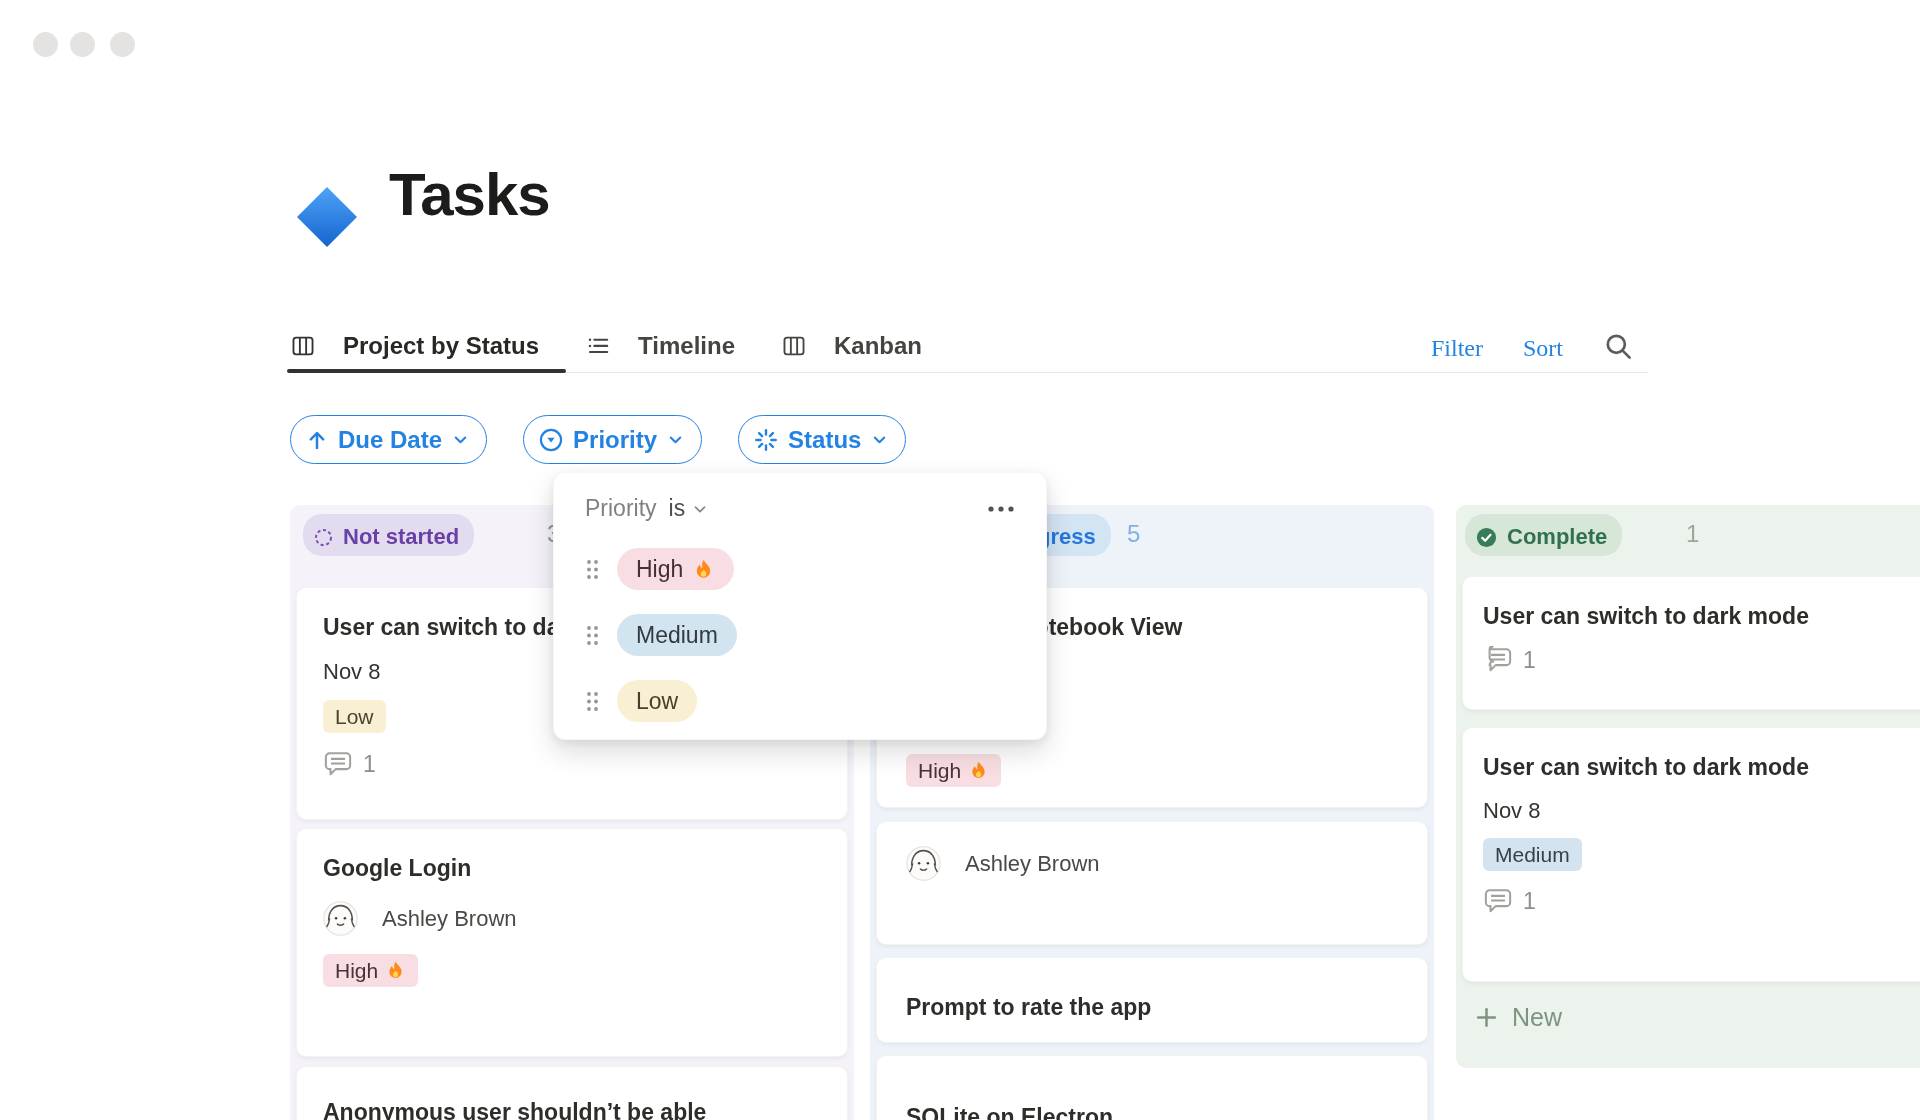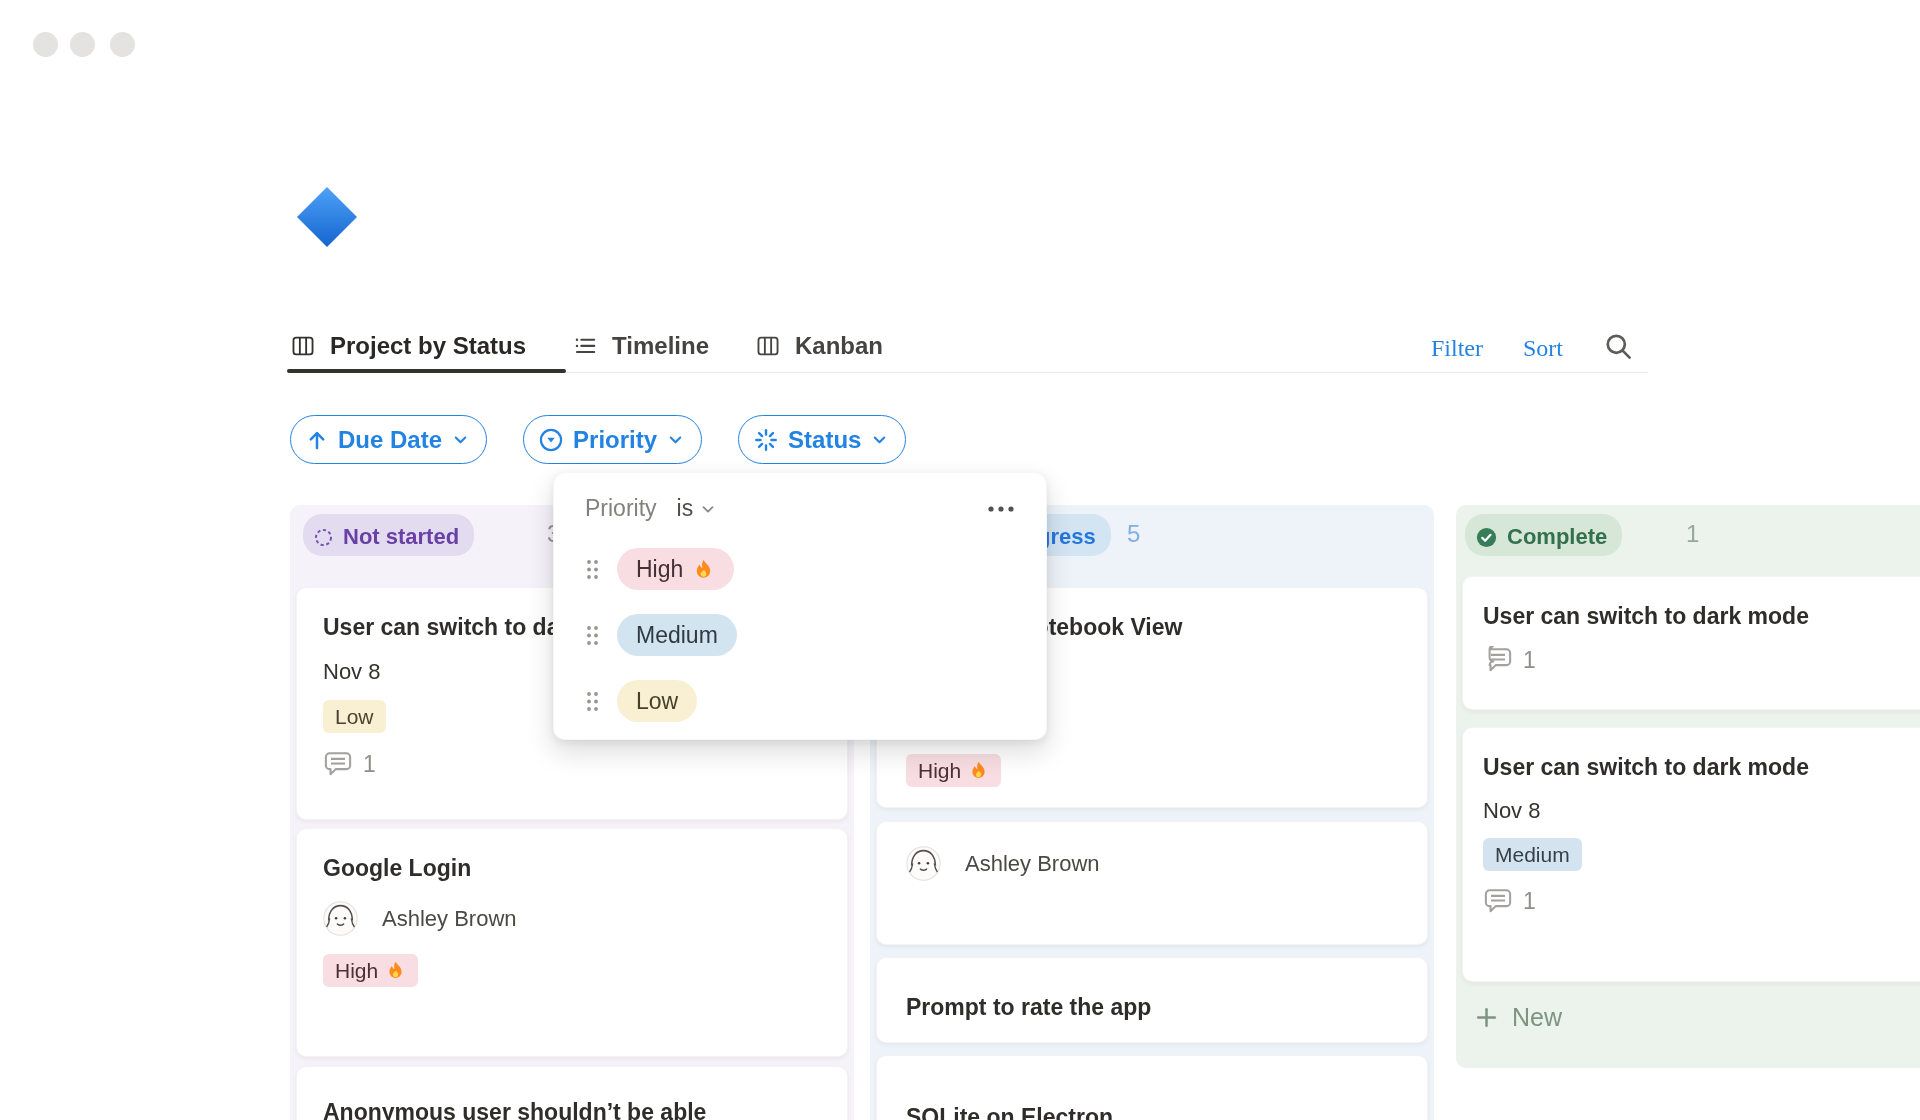--- a/index.html
+++ b/index.html
@@ -7,21 +7,21 @@
          font-family:"Liberation Sans",sans-serif;color:#33312e;}
   
   .win-dot{position:absolute;top:32px;width:25px;height:25px;border-radius:50%;background:#e4e3e1;}
   
   #page-icon{position:absolute;left:294px;top:184px;}
   #page-title{position:absolute;left:389px;top:160px;font-size:60px;font-weight:700;
               letter-spacing:-1px;color:#1c1c1a;margin:0;}
   
   #tabbar{position:absolute;left:290px;top:320px;width:1358px;height:52px;
           border-bottom:1px solid #e9e8e6;display:flex;align-items:center;}
-  .tab{display:flex;align-items:center;gap:14px;margin-right:46px;cursor:default;}
+  .tab{display:flex;align-items:center;gap:27px;margin-right:46px;cursor:default;}
   .tab .tlabel{font-size:24px;font-weight:600;color:#454440;white-space:nowrap;}
   .tab.active .tlabel{color:#2a2824;}
   #active-underline{position:absolute;left:-3px;top:49px;width:279px;height:4px;background:#34322e;border-radius:2px;}
   #tab-actions{margin-left:auto;display:flex;align-items:flex-end;gap:40px;padding-right:14px;font-family:Liberation Serif, serif;}
   .linklike{font-size:24px;color:#2383e2;font-weight:500;}
   
   #pills{position:absolute;left:290px;top:415px;display:flex;gap:36px;}
   .pill{display:flex;align-items:center;gap:9px;height:47px;padding:0 16px 0 14px;
         border:1.5px solid #2383e2;border-radius:25px;background:#fff;}
   .pill .plabel{font-size:24px;font-weight:600;color:#2383e2;white-space:nowrap;}
@@ -57,21 +57,21 @@
   .vcenter{justify-content:flex-end;}
   #new-row{position:absolute;left:0;top:478px;width:100%;height:68px;display:flex;align-items:center;
            gap:13px;padding-left:18px;box-sizing:border-box;color:#7d9480;font-size:25px;}
   
   #popover{position:absolute;left:553px;top:472px;width:494px;height:268px;background:#fff;
            border-radius:12px;border:1px solid rgba(15,15,15,0.04);box-sizing:border-box;
            box-shadow:0 12px 28px rgba(15,15,15,0.14),0 3px 8px rgba(15,15,15,0.07);
            padding:22px 30px 0 31px;z-index:40;}
   #pop-head{display:flex;align-items:center;}
   #pop-head .field{font-size:23px;color:#83817d;}
-  #pop-head .op{font-size:23px;color:#504e4a;margin-left:20px;margin-right:6px;}
+  #pop-head .op{font-size:23px;color:#504e4a;margin-left:12px;margin-right:6px;}
   #pop-menu{margin-left:auto;display:flex;align-items:center;}
   .pop-row{display:flex;align-items:center;gap:17px;height:66px;}
   #pop-rows{margin-top:14px;}
   .pop-tag{display:inline-flex;align-items:center;gap:9px;height:42px;border-radius:21px;
            padding:0 19px;font-size:23px;}
   .pt-high{background:#f8dee3;color:#453034;}
   .pt-medium{background:#d2e4f0;color:#323a41;}
   .pt-low{background:#f9efd3;color:#474029;}
   svg{display:block;}
 </style>
@@ -88,20 +88,21 @@
     <svg width="66" height="66" viewBox="0 0 66 66">
       <defs>
           <linearGradient id="dg" x1="0" y1="0" x2="0" y2="1">
         <stop offset="0" stop-color="#4da2f7"></stop>
             <stop offset="1" stop-color="#1565cf"></stop>
       </linearGradient>
         </defs>
       <polygon points="33,3 63,33 33,63 3,33" fill="url(#dg)"></polygon>
     </svg>
   </div>
+  <h1 id="page-title">Tasks</h1>
 
   <div id="tabbar">
     <div class="tab active">
       <span>
         <svg width="26" height="26" viewBox="0 0 24 24" fill="none" stroke="#34322e" stroke-width="1.7">
           <rect x="3.2" y="4.2" width="17.6" height="15.6" rx="2.4"></rect>
           <line x1="9.1" y1="4.2" x2="9.1" y2="19.8"></line>
             <line x1="14.9" y1="4.2" x2="14.9" y2="19.8"></line>
         </svg>
       </span>

